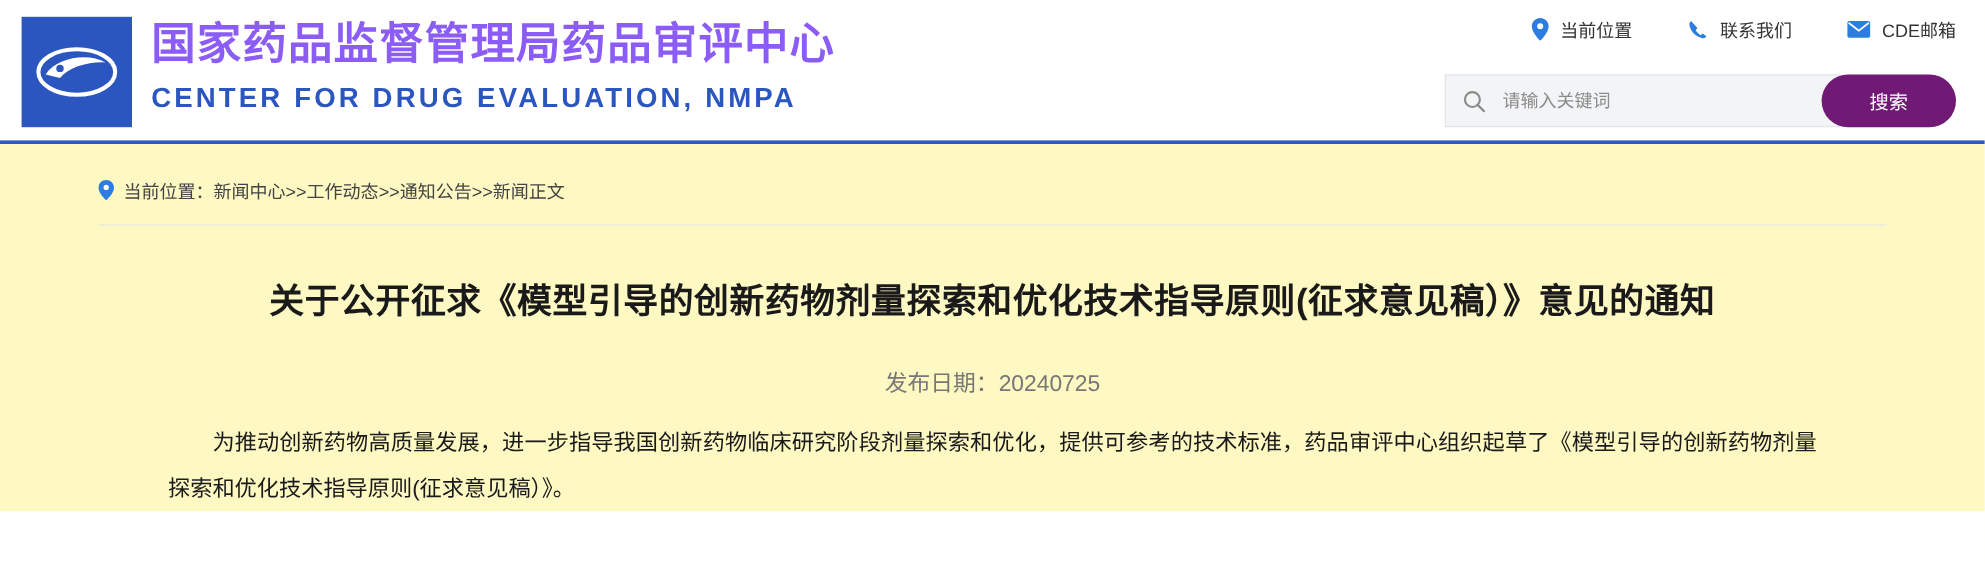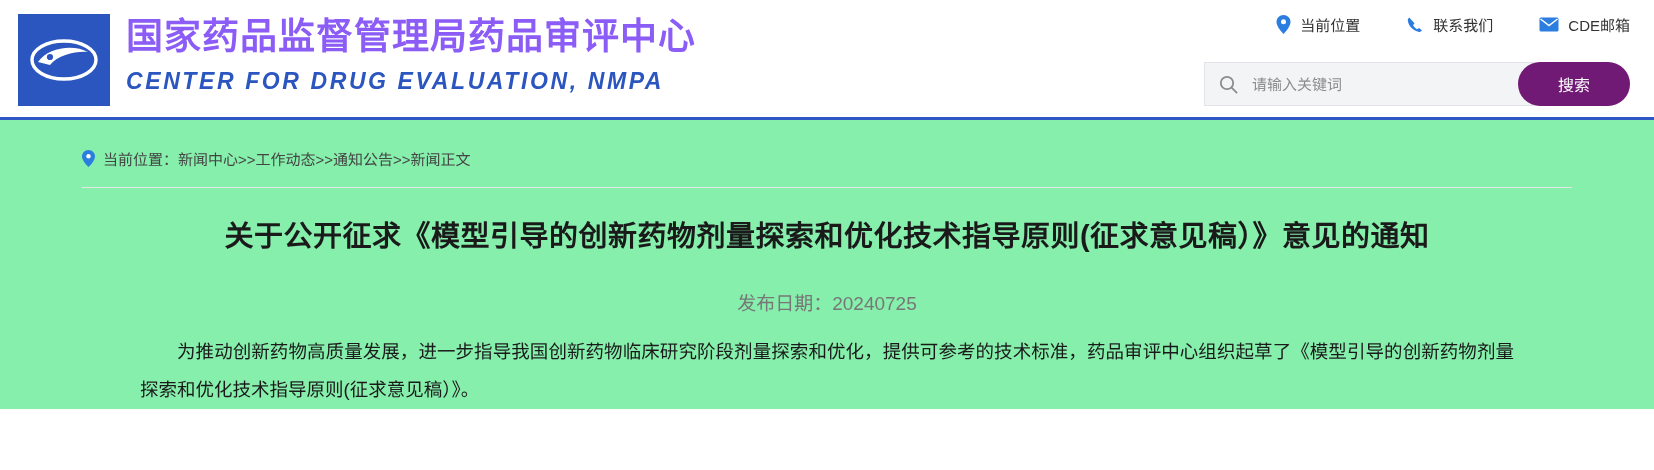--- a/index.html
+++ b/index.html
@@ -49,21 +49,20 @@
     white-space: nowrap;
   }
   .title-en {
     font-size: 23px;
     font-weight: bold;
     color: #2b56c0;
     letter-spacing: 2.6px;
     line-height: 34px;
     white-space: nowrap;
     margin-top: 2px;
-    font-style: italic;
   }
 
   
   .top-links {
     position: absolute;
     right: 24px;
     top: 14px;
     display: flex;
     align-items: center;
     gap: 46px;
@@ -120,42 +119,42 @@
     border-radius: 22px;
     cursor: pointer;
     font-family: "Liberation Sans", "DejaVu Sans", sans-serif;
     margin-left: -16px;
   }
 
   
   .page {
     position: relative;
     width: 1654px;
-    background: #86efac;
+    background: #fef9c3;
   }
   .breadcrumb {
     display: flex;
     align-items: center;
     gap: 8px;
     font-size: 15px;
     color: #444;
     padding: 28px 0 0 82px;
   }
   .breadcrumb .bc-text { white-space: nowrap; }
   .divider {
     margin: 18px 82px 0 82px;
     height: 1px;
     background: #e6e6e6;
   }
 
   .article {
     padding: 0 140px;
   }
   .article-title {
-    margin-top: 26px;
+    margin-top: 42px;
     font-size: 29px;
     font-weight: bold;
     color: #1a1a1a;
     text-align: center;
     line-height: 44px;
     letter-spacing: 0.5px;
   }
   .article-date {
     margin-top: 30px;
     font-size: 19px;

